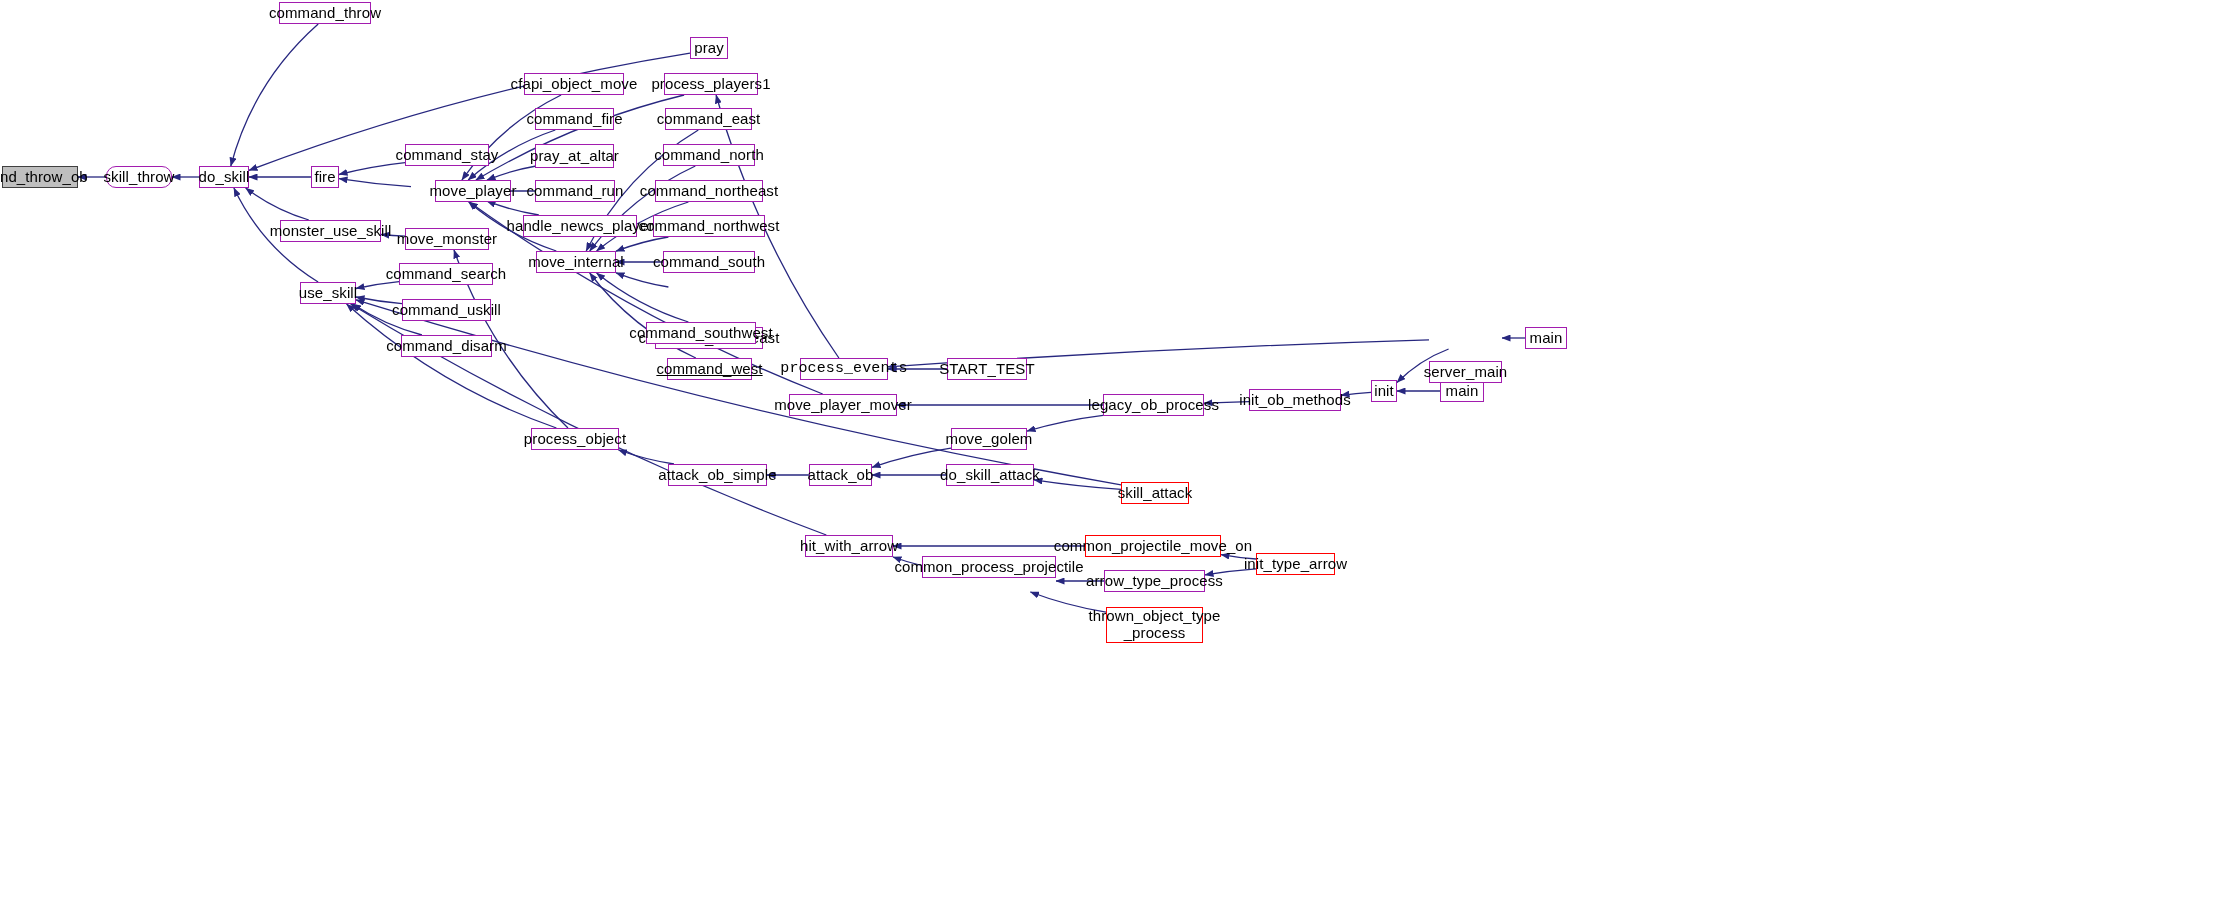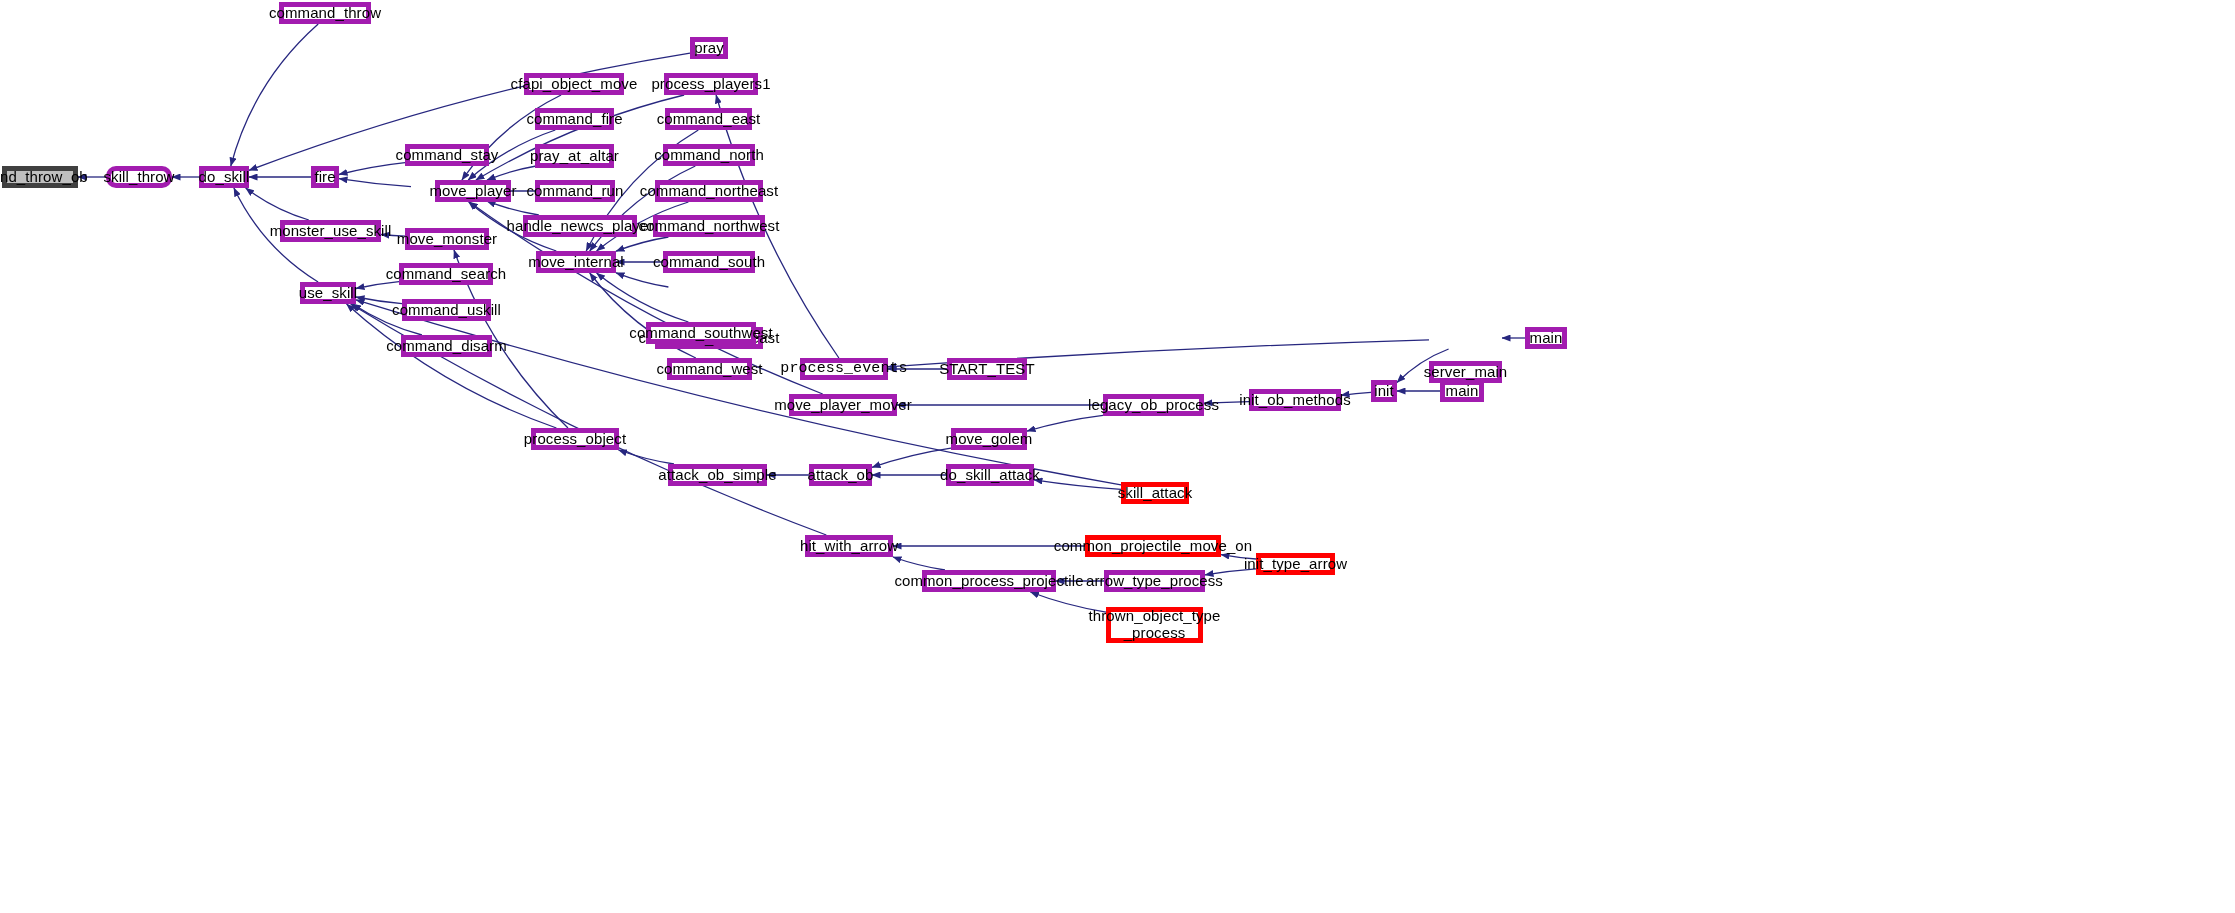--- a/index.html
+++ b/index.html
@@ -31,21 +31,21 @@
     height: 913px;
   }
   .node {
     position: absolute;
     box-sizing: border-box;
     display: flex;
     align-items: center;
     justify-content: center;
     text-align: center;
     background: #ffffff;
-    border: 5px solid #a21caf;
+    border: 1px solid #a21caf;
     color: #000000;
     font-size: 15px;
     line-height: 1.12;
     white-space: pre;
     letter-spacing: 0.1px;
   }
   .node.highlight {
     background: #bfbfbf;
     border-color: #404040;
   }
@@ -143,32 +143,32 @@
       <div class="node" style="left: 531px; top: 428px; width: 88px; height: 22px;">process_object</div>
       <div class="node" style="left: 690px; top: 37px; width: 38px; height: 22px;">pray</div>
       <div class="node" style="left: 664px; top: 73px; width: 94px; height: 22px;">process_players1</div>
       <div class="node" style="left: 665px; top: 108px; width: 87px; height: 22px;">command_east</div>
       <div class="node" style="left: 663px; top: 144px; width: 92px; height: 22px;">command_north</div>
       <div class="node" style="left: 655px; top: 180px; width: 108px; height: 22px;">command_northeast</div>
       <div class="node" style="left: 653px; top: 215px; width: 112px; height: 22px;">command_northwest</div>
       <div class="node" style="left: 663px; top: 251px; width: 92px; height: 22px;">command_south</div>
       <div class="node" style="left: 655px; top: 287px; width: 108px; height: 22px; margin-top: 40px;">command_southeast</div>
       <div class="node" style="left: 646px; top: 322px; width: 110px; height: 22px;">command_southwest</div>
-      <div class="node" style="left: 667px; top: 358px; width: 85px; height: 22px;">command_west</div>
+      <div class="node" style="left: 667px; top: 358px; width: 85px; height: 22px; text-decoration: underline;">command_west</div>
       <div class="node" style="left: 800px; top: 358px; width: 88px; height: 22px; font-family: Liberation Mono, monospace;">process_events</div>
       <div class="node" style="left: 789px; top: 394px; width: 108px; height: 22px;">move_player_mover</div>
       <div class="node" style="left: 668px; top: 464px; width: 99px; height: 22px;">attack_ob_simple</div>
       <div class="node" style="left: 805px; top: 535px; width: 88px; height: 22px;">hit_with_arrow</div>
       <div class="node" style="left: 947px; top: 358px; width: 80px; height: 22px;">START_TEST</div>
       <div class="node" style="left: 951px; top: 428px; width: 76px; height: 22px;">move_golem</div>
       <div class="node" style="left: 809px; top: 464px; width: 63px; height: 22px;">attack_ob</div>
       <div class="node" style="left: 946px; top: 464px; width: 88px; height: 22px;">do_skill_attack</div>
       <div class="node red" style="left: 1121px; top: 482px; width: 68px; height: 22px;">skill_attack</div>
       <div class="node red" style="left: 1085px; top: 535px; width: 136px; height: 22px;">common_projectile_move_on</div>
-      <div class="node" style="left: 922px; top: 570px; width: 134px; height: 22px;">common_process_projectile</div>
+      <div class="node" style="left: 922px; top: 556px; width: 134px; height: 22px;">common_process_projectile</div>
       <div class="node" style="left: 1104px; top: 570px; width: 101px; height: 22px;">arrow_type_process</div>
       <div class="node red" style="left: 1106px; top: 607px; width: 97px; height: 36px;">thrown_object_type
 _process</div>
       <div class="node red" style="left: 1256px; top: 553px; width: 79px; height: 22px;">init_type_arrow</div>
       <div class="node" style="left: 1103px; top: 394px; width: 101px; height: 22px;">legacy_ob_process</div>
       <div class="node" style="left: 1249px; top: 389px; width: 92px; height: 22px;">init_ob_methods</div>
       <div class="node" style="left: 1371px; top: 380px; width: 26px; height: 22px;">init</div>
       <div class="node" style="left: 1440px; top: 380px; width: 44px; height: 22px;">main</div>
       <div class="node" style="left: 1429px; top: 327px; width: 73px; height: 22px; margin-top: 34px;">server_main</div>
       <div class="node" style="left: 1525px; top: 327px; width: 42px; height: 22px;">main</div>

